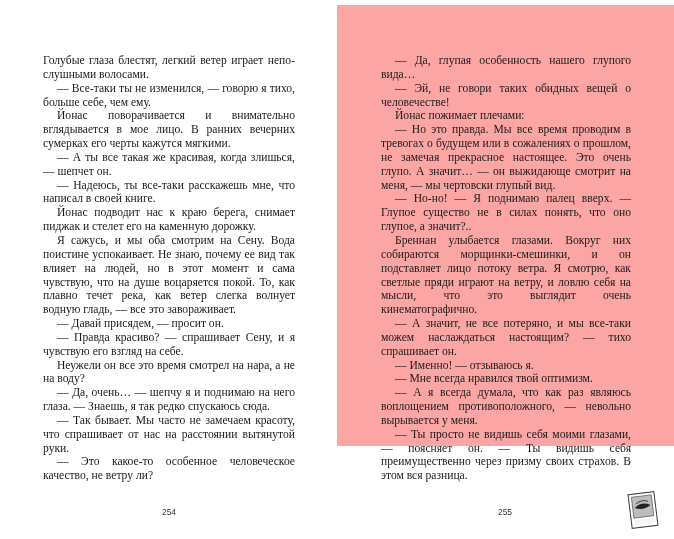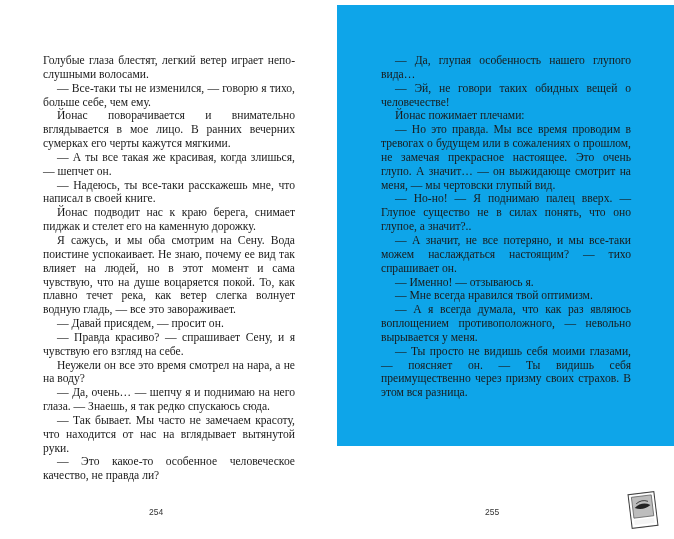--- a/index.html
+++ b/index.html
@@ -6,37 +6,38 @@
   body {
     width: 674px; height: 539px; overflow: hidden;
     background: #ffffff;
     font-family: "Liberation Serif", "DejaVu Serif", serif;
     color: #1a1a1a;
     position: relative;
   }
   .spread { position: absolute; inset: 0; }
   .page { position: absolute; top: 5px; height: 441px; width: 337px; }
   .page-left { left: 0; background: #ffffff; }
-  .page-right { left: 337px; background: #0ea5e9; }
+  .page-right { left: 337px; background: #fca5a5; }
   .text-block {
     position: absolute;
     top: 49px;
     font-size: 11.6px;
     line-height: 13.85px;
     text-align: justify;
     hyphens: manual;
   }
   .page-left .text-block { left: 43px; width: 252px; }
   .page-right .text-block { left: 44px; width: 250px; }
   .text-block p { margin: 0; text-indent: 14px; }
   .text-block p.noindent { text-indent: 0; }
   .page-number {
     position: absolute;
     top: 502px;
     width: 40px;
+    text-align: center;
     font-family: "Liberation Sans", "DejaVu Sans", sans-serif;
     font-size: 8.5px;
     color: #333;
   }
   .page-left .page-number { left: 149px; }
   .page-right .page-number { left: 148px; }
   .polaroid {
     position: absolute;
     left: 292px; top: 487px;
     width: 28px; height: 36px;
@@ -53,32 +54,33 @@
         <p>— Все-таки ты не изменился, — говорю я тихо, больше себе, чем ему.</p>
         <p>Йонас поворачивается и внимательно вглядывает­ся в мое лицо. В ранних вечерних сумерках его чер­ты кажутся мягкими.</p>
         <p>— А ты все такая же красивая, когда злишься, — шепчет он.</p>
         <p>— Надеюсь, ты все-таки расскажешь мне, что на­писал в своей книге.</p>
         <p>Йонас подводит нас к краю берега, снимает пид­жак и стелет его на каменную дорожку.</p>
         <p>Я сажусь, и мы оба смотрим на Сену. Вода поис­тине успокаивает. Не знаю, почему ее вид так влияет на людей, но в этот момент и сама чувствую, что на душе воцаряется покой. То, как плавно течет река, как ветер слегка волнует водную гладь, — все это заво­раживает.</p>
         <p>— Давай присядем, — просит он.</p>
         <p>— Правда красиво? — спрашивает Сену, и я чувствую его взгляд на себе.</p>
         <p>Неужели он все это время смотрел на нара, а не на воду?</p>
         <p>— Да, очень… — шепчу я и поднимаю на него глаза. — Знаешь, я так редко спускаюсь сюда.</p>
-        <p>— Так бывает. Мы часто не замечаем красоту, что находится от нас на вглядывает вытянутой руки.</p>
-        <p>— Это какое-то особенное человеческое качество, не правда ли?</p>
+        <p>— Так бывает. Мы часто не замечаем красоту, что спрашивает от нас на расстоянии вытянутой руки.</p>
+        <p>— Это какое-то особенное человеческое качество, не ветру ли?</p>
       </div>
     <div class="page-number">254</div>
   </div>
   <div class="page page-right">
     <div class="text-block" id="right-text">
         <p>— Да, глупая особенность нашего глупого вида…</p>
         <p>— Эй, не говори таких обидных вещей о челове­честве!</p>
         <p>Йонас пожимает плечами:</p>
         <p>— Но это правда. Мы все время проводим в тре­вогах о будущем или в сожалениях о прошлом, не замечая прекрасное настоящее. Это очень глупо. А значит… — он выжидающе смотрит на меня, — мы чертовски глупый вид.</p>
         <p>— Но-но! — Я поднимаю палец вверх. — Глупое существо не в силах понять, что оно глупое, а зна­чит?..</p>
+        <p>Бреннан улыбается глазами. Вокруг них собира­ются морщинки-смешинки, и он подставляет лицо потоку ветра. Я смотрю, как светлые пряди играют на ветру, и ловлю себя на мысли, что это выглядит очень кинематографично.</p>
         <p>— А значит, не все потеряно, и мы все-таки можем наслаждаться настоящим? — тихо спрашивает он.</p>
         <p>— Именно! — отзываюсь я.</p>
         <p>— Мне всегда нравился твой оптимизм.</p>
         <p>— А я всегда думала, что как раз являюсь вопло­щением противоположного, — невольно вырывается у меня.</p>
         <p>— Ты просто не видишь себя моими глазами, — поясняет он. — Ты видишь себя преимущественно через призму своих страхов. В этом вся разница.</p>
       </div>
     <div class="page-number">255</div>
     <svg class="polaroid" viewBox="0 0 28 36">
       <rect x="1" y="1" width="26" height="34" fill="#ffffff" stroke="#444" stroke-width="1.1"></rect>
       <rect x="4" y="4" width="20" height="21" fill="#bdbdbd" stroke="#555" stroke-width="0.7"></rect>

